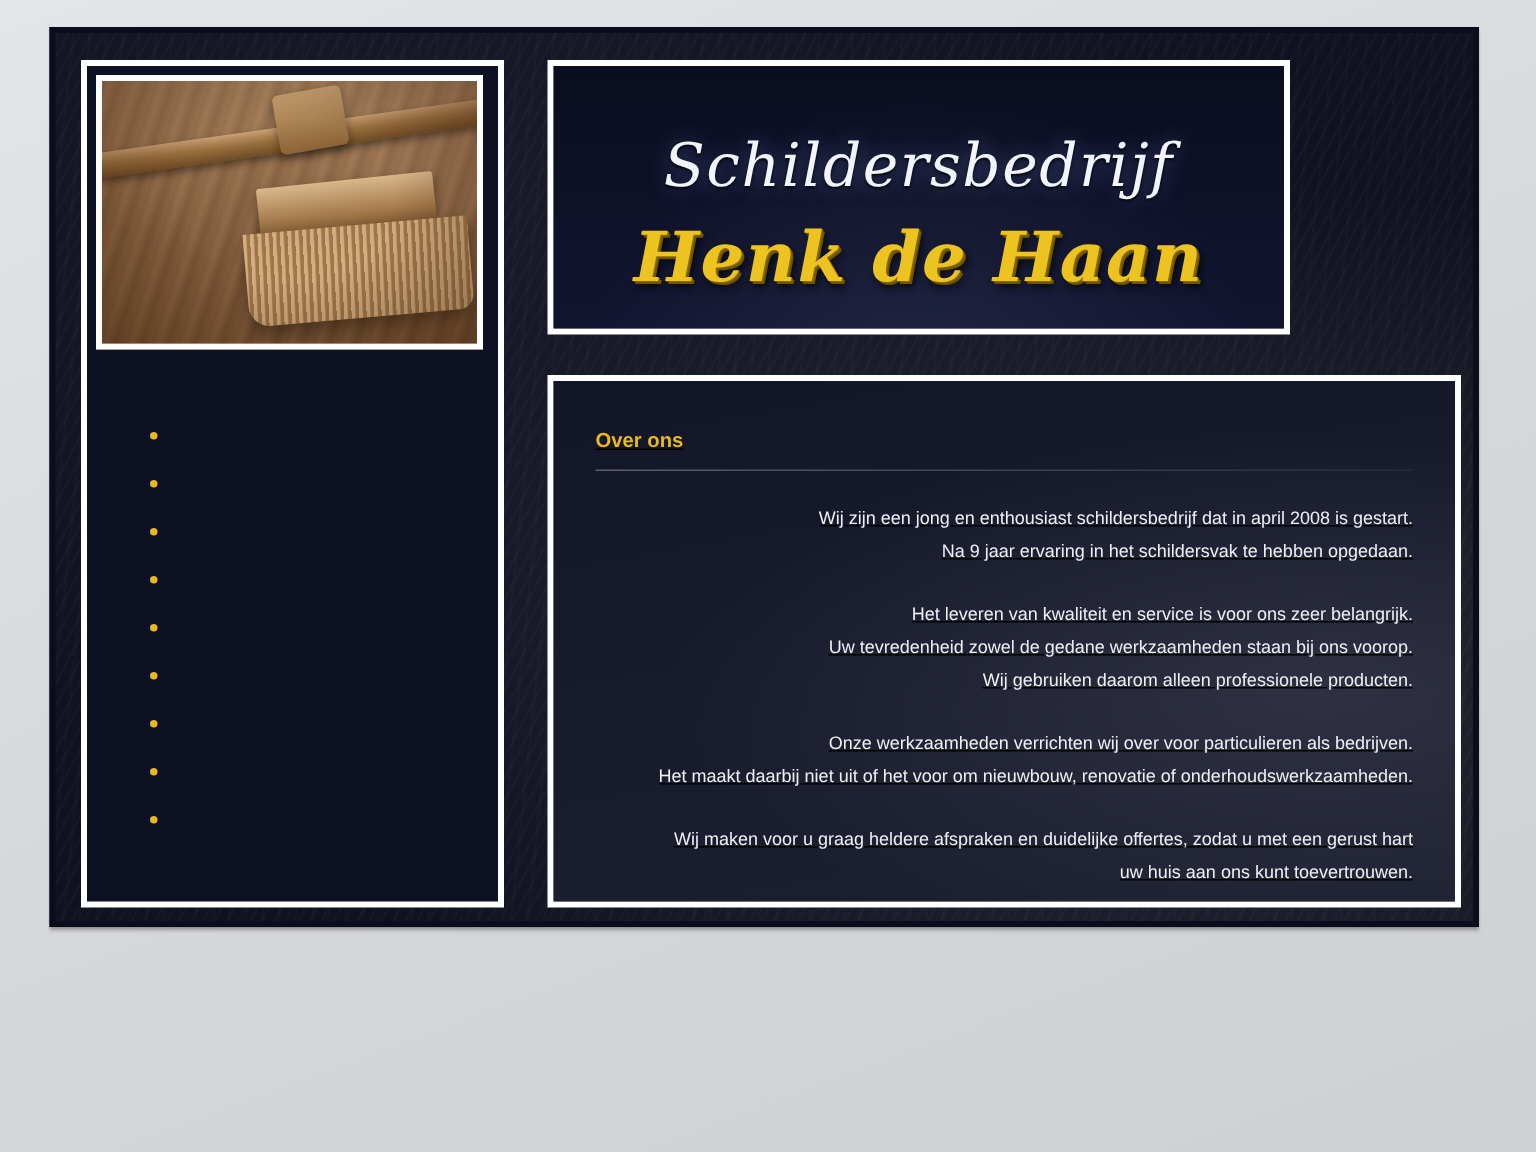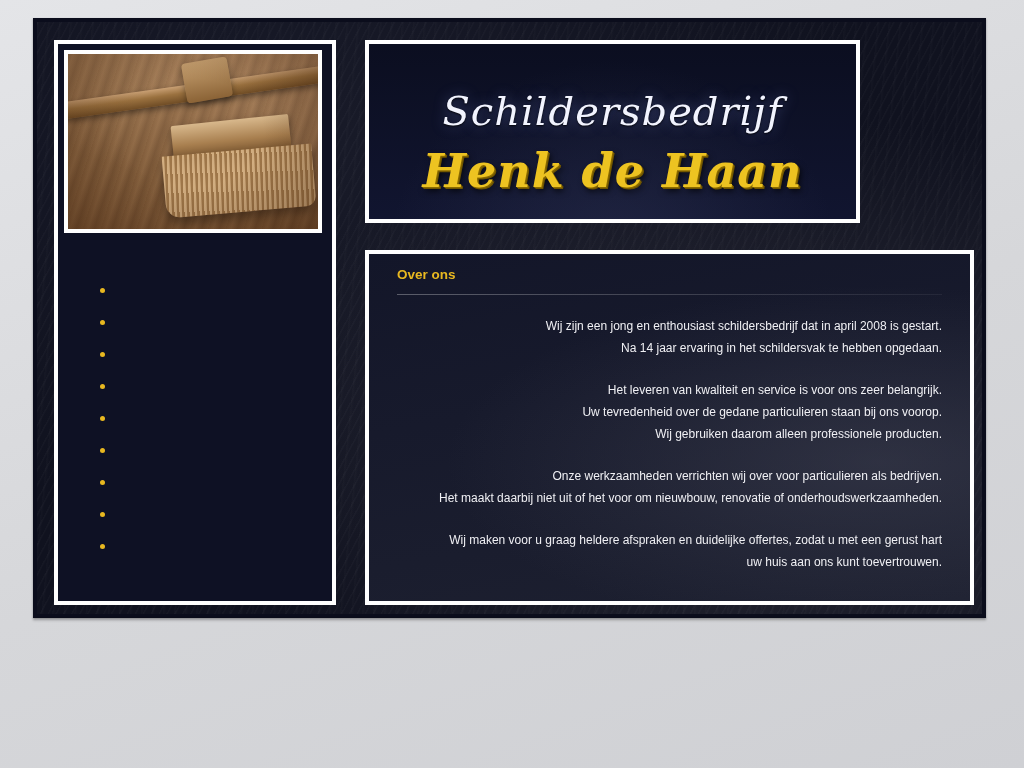--- a/index.html
+++ b/index.html
@@ -263,22 +263,23 @@
     border: 4px solid #ffffff;
     box-sizing: border-box;
     overflow: hidden;
   }
   .content-inner {
     position: absolute;
     inset: 0;
     background:
       radial-gradient(ellipse at 85% 60%, rgba(78,80,96,0.40) 0%, rgba(17,19,35,0) 60%),
       linear-gradient(170deg, #131629 0%, #171a2c 40%, #1d2030 100%);
-    padding: 13px 28px 0 28px;
-    box-sizing: border-box;
+    padding: 32px 28px 0 28px;
+    box-sizing: border-box;
+    text-decoration: underline;
   }
 
   .content-title {
     font-size: 13.5px;
     font-weight: bold;
     color: #e8b820;
     margin: 0 0 12px 0;
   }
   .content-rule {
     height: 1px;
@@ -348,26 +349,26 @@
       </div>
     </div>
 
     <div class="content-box">
       <div class="content-inner">
         <h2 class="content-title">Over ons</h2>
         <div class="content-rule"></div>
 
         <div class="para">
           <div>Wij zijn een jong en enthousiast schildersbedrijf dat in april 2008 is gestart.</div>
-          <div>Na 14 jaar ervaring in het schildersvak te hebben opgedaan.</div>
+          <div>Na 9 jaar ervaring in het schildersvak te hebben opgedaan.</div>
         </div>
 
         <div class="para">
           <div>Het leveren van kwaliteit en service is voor ons zeer belangrijk.</div>
-          <div>Uw tevredenheid over de gedane particulieren staan bij ons voorop.</div>
+          <div>Uw tevredenheid zowel de gedane werkzaamheden staan bij ons voorop.</div>
           <div>Wij gebruiken daarom alleen professionele producten.</div>
         </div>
 
         <div class="para">
           <div>Onze werkzaamheden verrichten wij over voor particulieren als bedrijven.</div>
           <div>Het maakt daarbij niet uit of het voor om nieuwbouw, renovatie of onderhoudswerkzaamheden.</div>
         </div>
 
         <div class="para">
           <div>Wij maken voor u graag heldere afspraken en duidelijke offertes, zodat u met een gerust hart</div>

